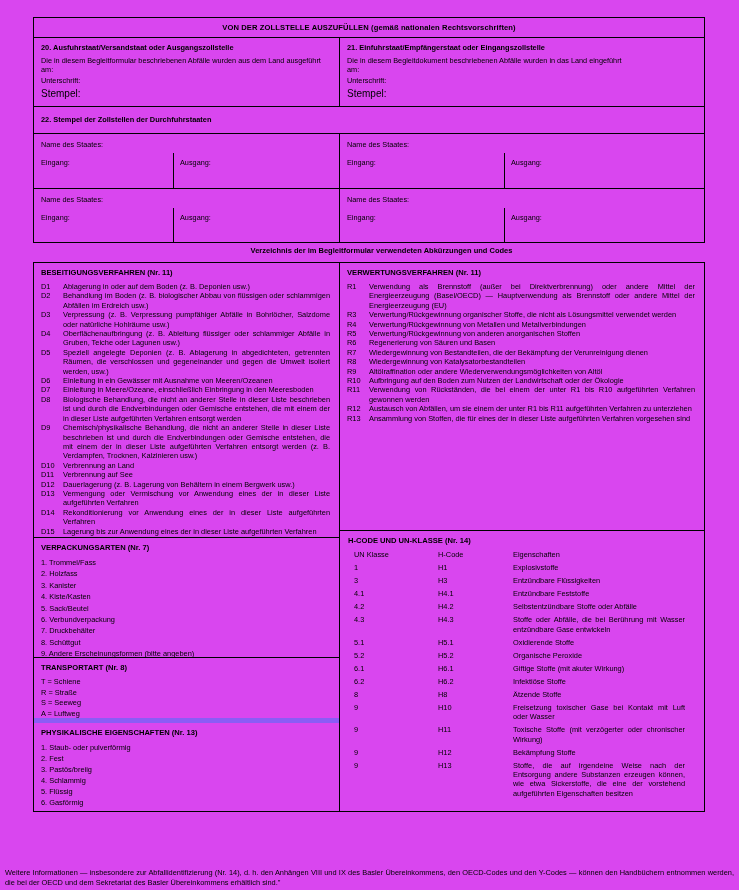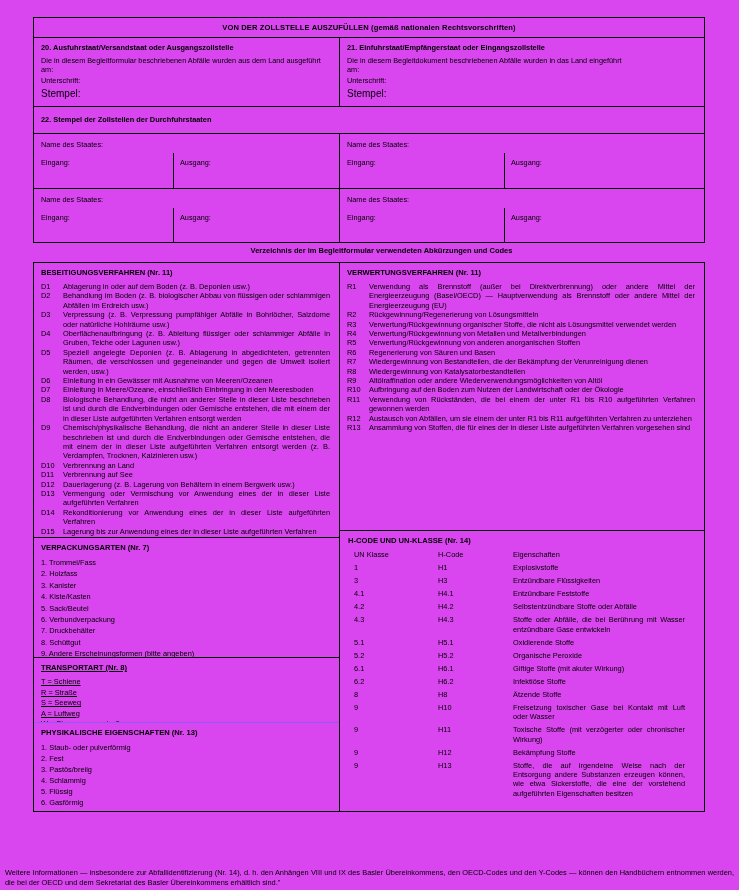--- a/index.html
+++ b/index.html
@@ -40,21 +40,21 @@
                font-size:7.5px;font-weight:bold;}
   .codesbox{position:absolute;left:33px;top:262px;width:672px;height:550px;
             border:1px solid #000;box-sizing:border-box;display:flex;}
   .col-left{width:306px;border-right:1px solid #000;box-sizing:border-box;
             display:flex;flex-direction:column;}
   .col-right{flex:1;display:flex;flex-direction:column;}
   .sec{box-sizing:border-box;overflow:hidden;padding:5px 5px 0 7px;}
   .sec-title{font-size:7.6px;font-weight:bold;margin-bottom:5px;}
   .sec-disposal{height:275px;border-bottom:1px solid #000;}
   .sec-packaging{height:120px;border-bottom:1px solid #000;}
-  .sec-transport{height:65px;border-bottom:1px solid #8b5cf6;text-decoration:underline;}
+  .sec-transport{height:65px;border-bottom:5px solid #8b5cf6;}
   .sec-physical{flex:1;}
   .sec-recovery{height:268px;border-bottom:1px solid #000;}
   .sec-hcode{flex:1;padding-left:8px;}
 
   .code-item{display:flex;font-size:7.4px;line-height:9.4px;}
   .code-col{flex:none;width:22px;}
   .text-col{flex:1;text-align:justify;padding-right:4px;}
   .plain-item{font-size:7.4px;line-height:11.4px;}
   .sec-transport .plain-item{line-height:10.6px;}
   .sec-physical .plain-item{line-height:11px;}
@@ -274,24 +274,20 @@
 
       <div class="sec sec-recovery">
         <div class="sec-title">VERWERTUNGSVERFAHREN (Nr. 11)</div>
         <div>
 
             <div class="code-item">
               <span class="code-col">R1</span>
               <span class="text-col">Verwendung als Brennstoff (außer bei Direktverbrennung) oder andere Mittel der Energieerzeugung (Basel/OECD) — Hauptverwendung als Brennstoff oder andere Mittel der Energieerzeugung (EU)</span>
             </div>
 
-            <div class="code-item">
-              <span class="code-col">R2</span>
-              <span class="text-col">Rückgewinnung/Regenerierung von Lösungsmitteln</span>
-            </div>
 
             <div class="code-item">
               <span class="code-col">R3</span>
               <span class="text-col">Verwertung/Rückgewinnung organischer Stoffe, die nicht als Lösungsmittel verwendet werden</span>
             </div>
 
             <div class="code-item">
               <span class="code-col">R4</span>
               <span class="text-col">Verwertung/Rückgewinnung von Metallen und Metallverbindungen</span>
             </div>

